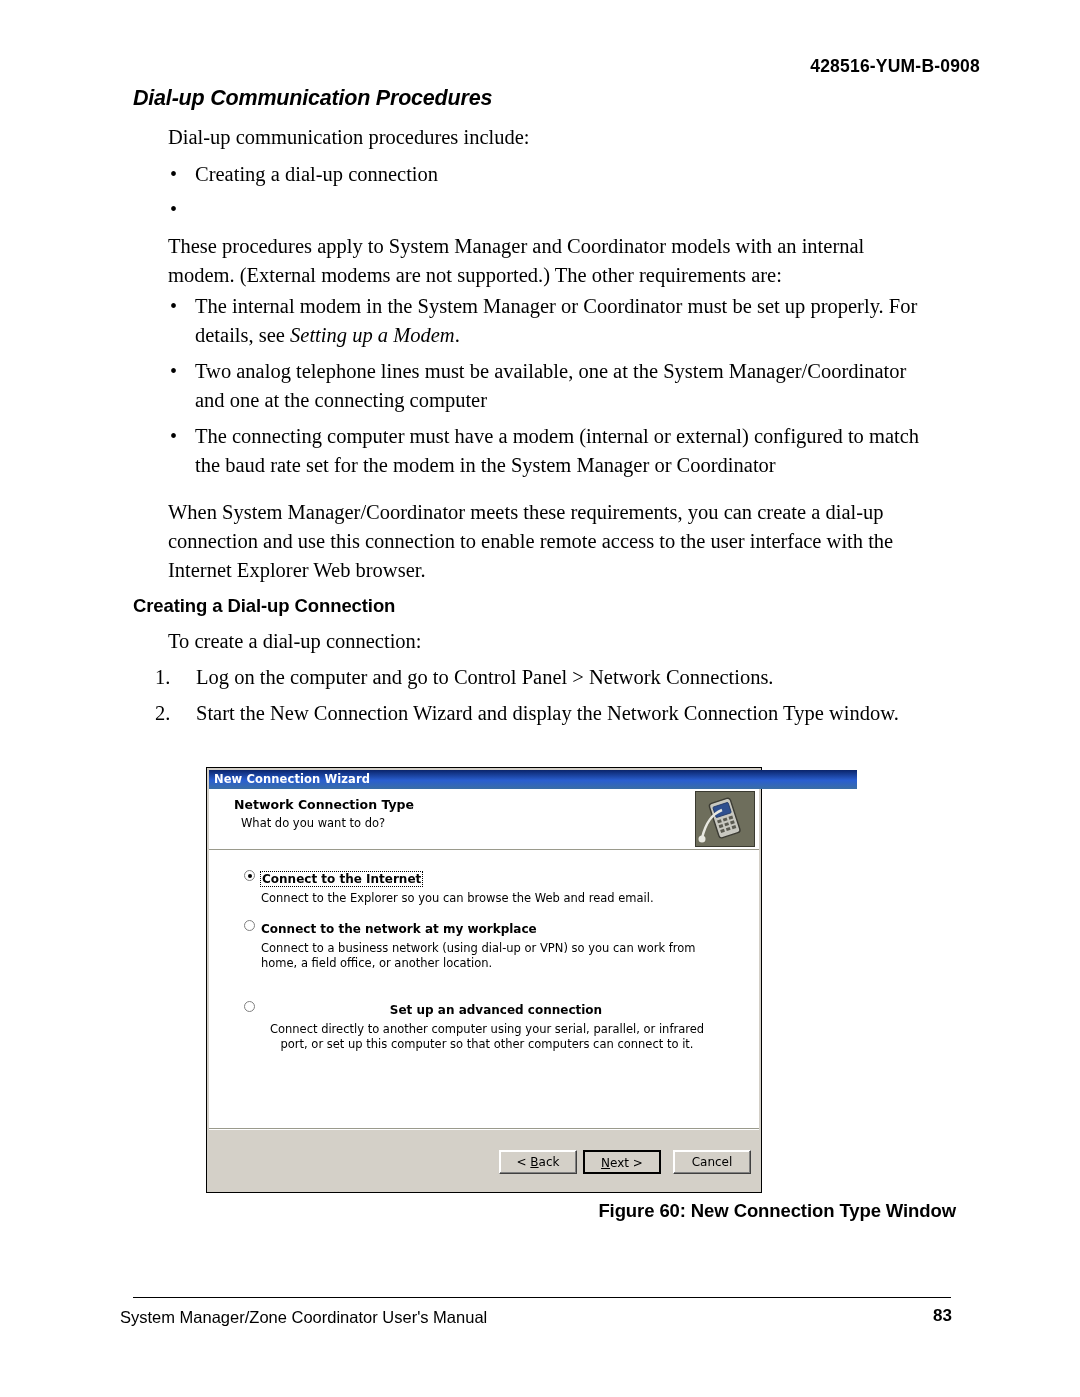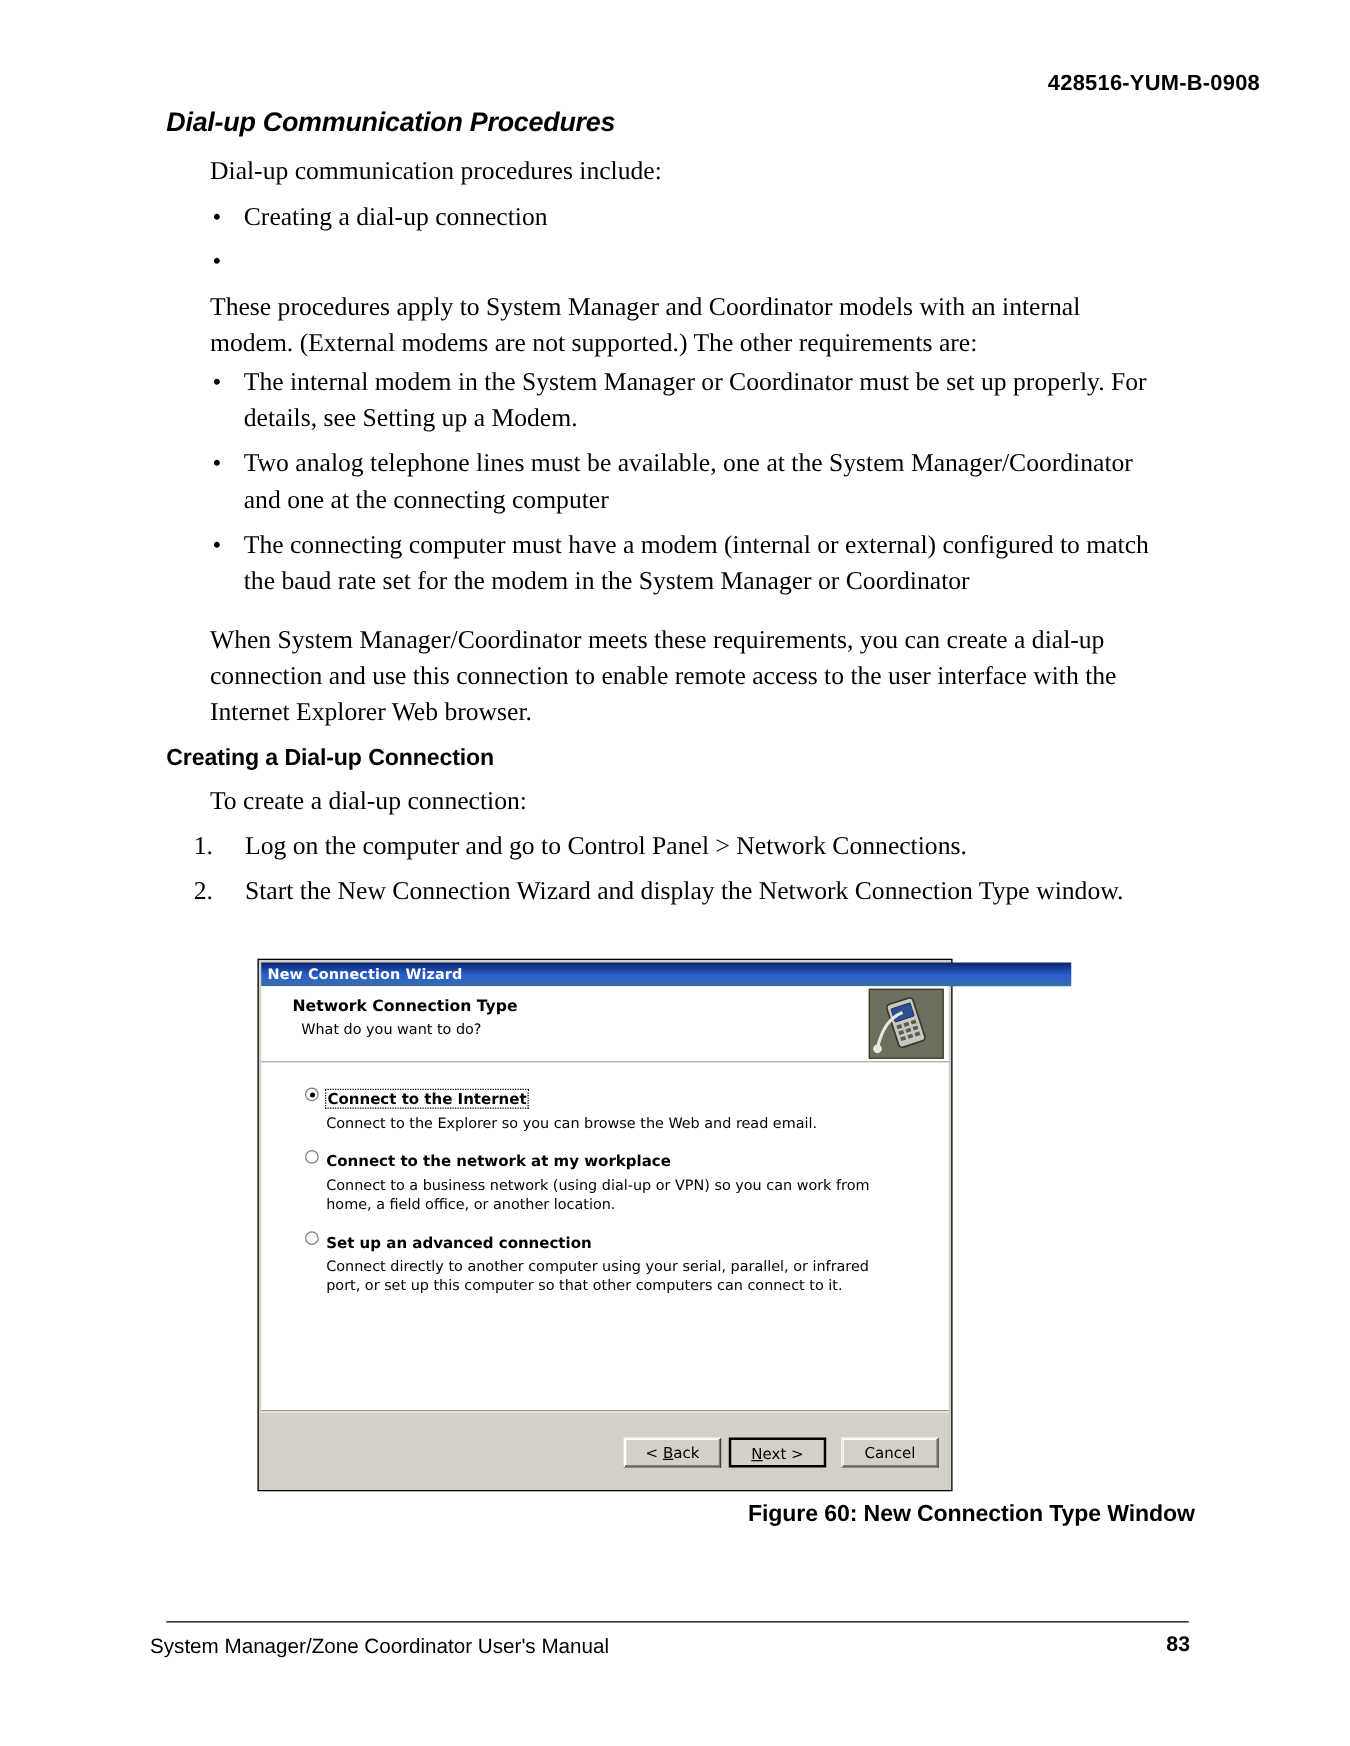--- a/index.html
+++ b/index.html
@@ -16,21 +16,21 @@
     overflow: hidden;
   }
   .page {
     position: absolute;
     left: 0; top: 0;
     width: 1080px;
     height: 1397px;
   }
   .doc-number {
     position: absolute;
-    right: 72px;
+    right: 100px;
     top: 56px;
     font-family: "Liberation Sans", sans-serif;
     font-size: 17.5px;
     font-weight: bold;
     letter-spacing: 0.2px;
     color: #000;
   }
   h1.section-title {
     position: absolute;
     left: 133px;
@@ -75,21 +75,21 @@
   }
   .num-row {
     position: relative;
     padding-left: 63px;
   }
   .num-row .num {
     position: absolute;
     left: 22px;
     top: 0;
   }
-  .ital { }
+  .ital { font-style: italic; }
 
   
   .shot {
     position: absolute;
     left: 206px;
     top: 767px;
     width: 556px;
     height: 426px;
     border: 1px solid #000000;
     background: #d4d0c8;
@@ -373,21 +373,21 @@
         <span class="opt-label selected">Connect to the Internet</span>
         <div class="opt-desc">Connect to the Explorer so you can browse the Web and read email.</div>
       </div>
 
       <div class="opt" style="top:68px;">
         <span class="radio"></span>
         <span class="opt-label">Connect to the network at my workplace</span>
         <div class="opt-desc" style="width:452px;">Connect to a business network (using dial-up or VPN) so you can work from home, a field office, or another location.</div>
       </div>
 
-      <div class="opt" style="top:133px;">
+      <div class="opt" style="top:149px;text-align:center;">
         <span class="radio"></span>
         <span class="opt-label">Set up an advanced connection</span>
         <div class="opt-desc" style="width:452px;">Connect directly to another computer using your serial, parallel, or infrared port, or set up this computer so that other computers can connect to it.</div>
       </div>
 
     </div>
 
     <div class="shot-footer">
       <div class="btn" style="left:290px; width:78px;">&lt; <u>B</u>ack</div>
       <div class="btn default" style="left:374px; width:78px;"><u>N</u>ext &gt;</div>

